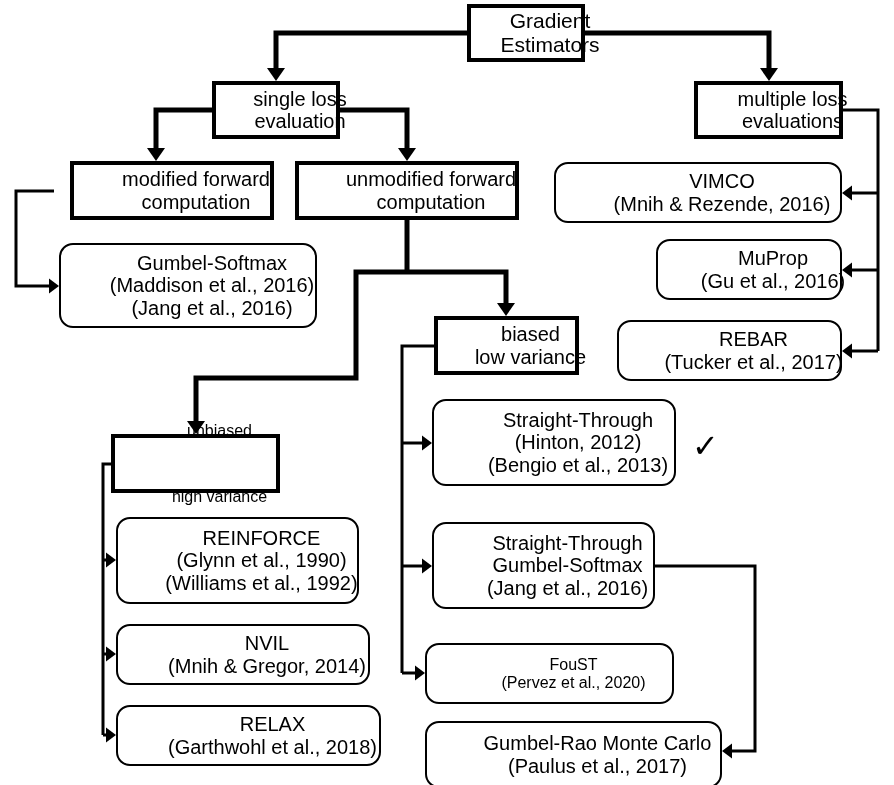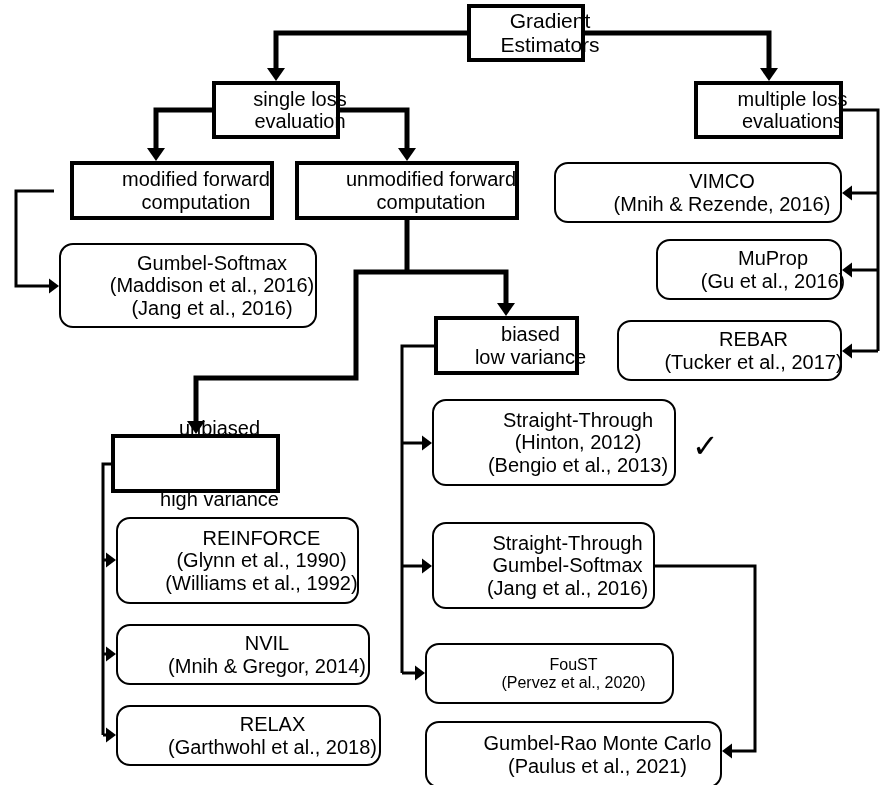--- a/index.html
+++ b/index.html
@@ -142,21 +142,21 @@
     </div>
     <div class="node rect" style="left: 434px; top: 316px; width: 145px; height: 59px; font-size: 20px;">
       <span class="line">biased</span>
       <span class="line">low variance</span>
     </div>
     <div class="node round" style="left: 432px; top: 399px; width: 244px; height: 87px; font-size: 20px;">
       <span class="line">Straight-Through</span>
       <span class="line">(Hinton, 2012)</span>
       <span class="line">(Bengio et al., 2013)</span>
     </div>
-    <div class="node rect" style="left: 111px; top: 434px; width: 169px; height: 59px; font-size: 20px; gap: 48px;">
+    <div class="node rect" style="left: 111px; top: 434px; width: 169px; height: 59px; font-size: 16px; gap: 48px;">
       <span class="line">unbiased</span>
       <span class="line">high variance</span>
     </div>
     <div class="node round" style="left: 116px; top: 517px; width: 243px; height: 87px; font-size: 20px;">
       <span class="line">REINFORCE</span>
       <span class="line">(Glynn et al., 1990)</span>
       <span class="line">(Williams et al., 1992)</span>
     </div>
     <div class="node round" style="left: 432px; top: 522px; width: 223px; height: 87px; font-size: 20px;">
       <span class="line">Straight-Through</span>
@@ -170,15 +170,15 @@
     <div class="node round" style="left: 425px; top: 643px; width: 249px; height: 61px; font-size: 16px;">
       <span class="line">FouST</span>
       <span class="line">(Pervez et al., 2020)</span>
     </div>
     <div class="node round" style="left: 116px; top: 705px; width: 265px; height: 61px; font-size: 20px;">
       <span class="line">RELAX</span>
       <span class="line">(Garthwohl et al., 2018)</span>
     </div>
     <div class="node round" style="left: 425px; top: 721px; width: 297px; height: 67px; font-size: 20px;">
       <span class="line">Gumbel-Rao Monte Carlo</span>
-      <span class="line">(Paulus et al., 2021)</span>
+      <span class="line">(Paulus et al., 2017)</span>
     </div>
   </div>
 
 </body></html>

